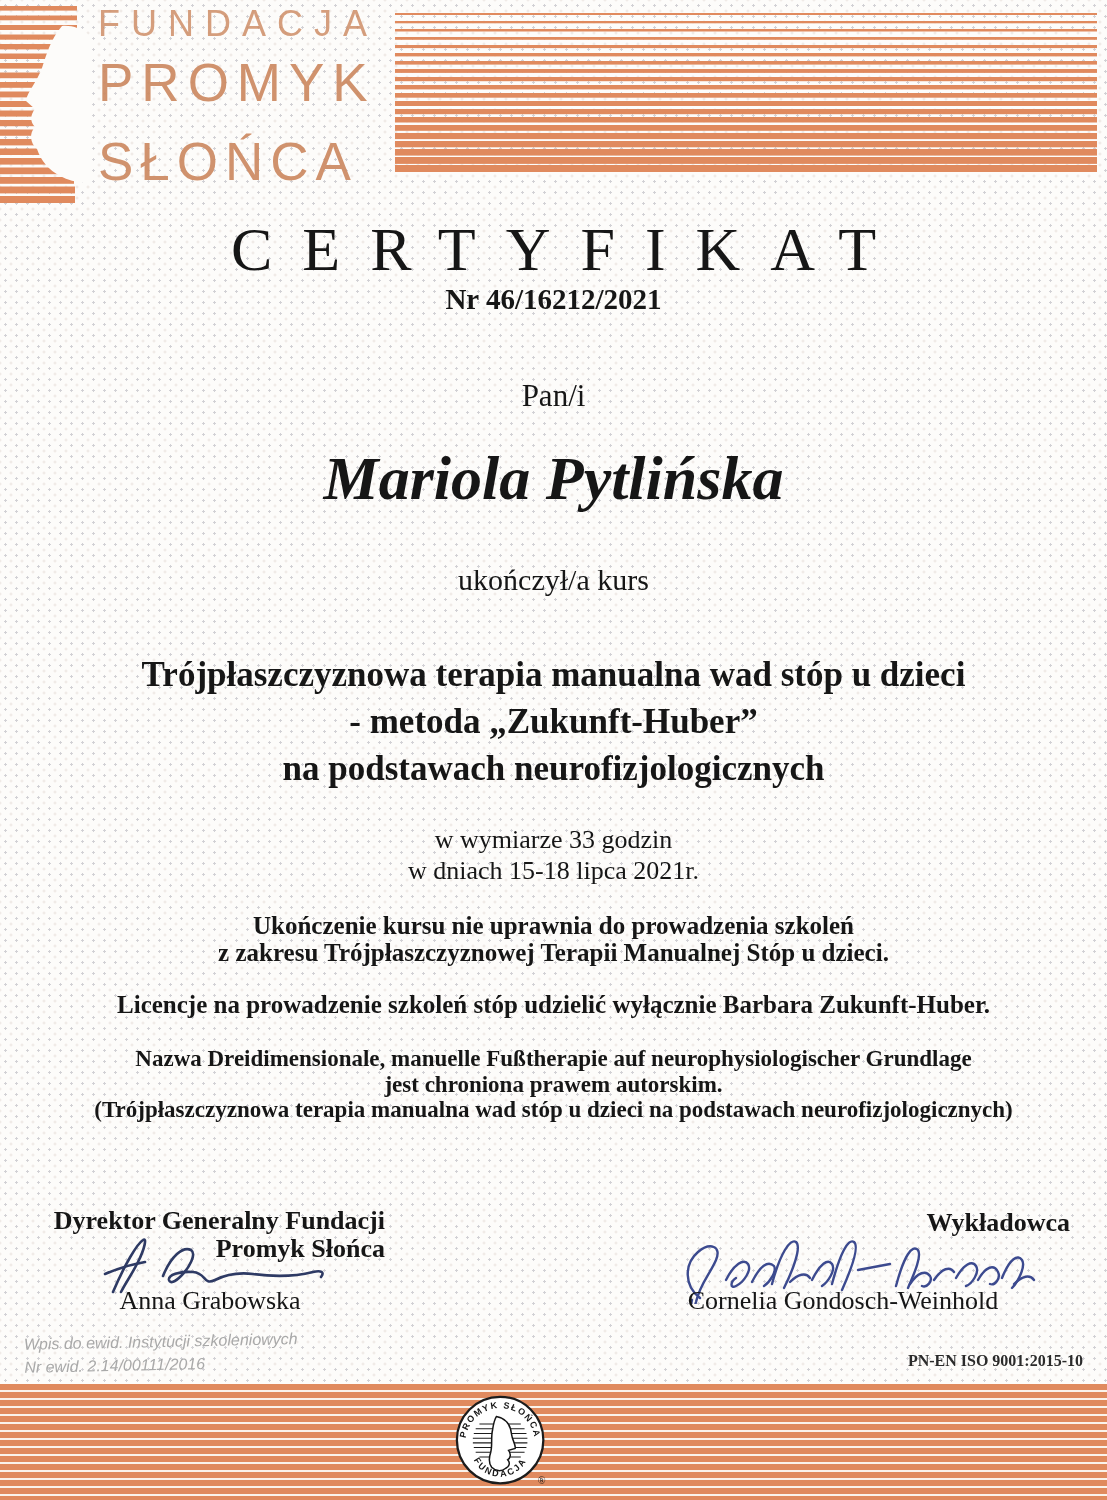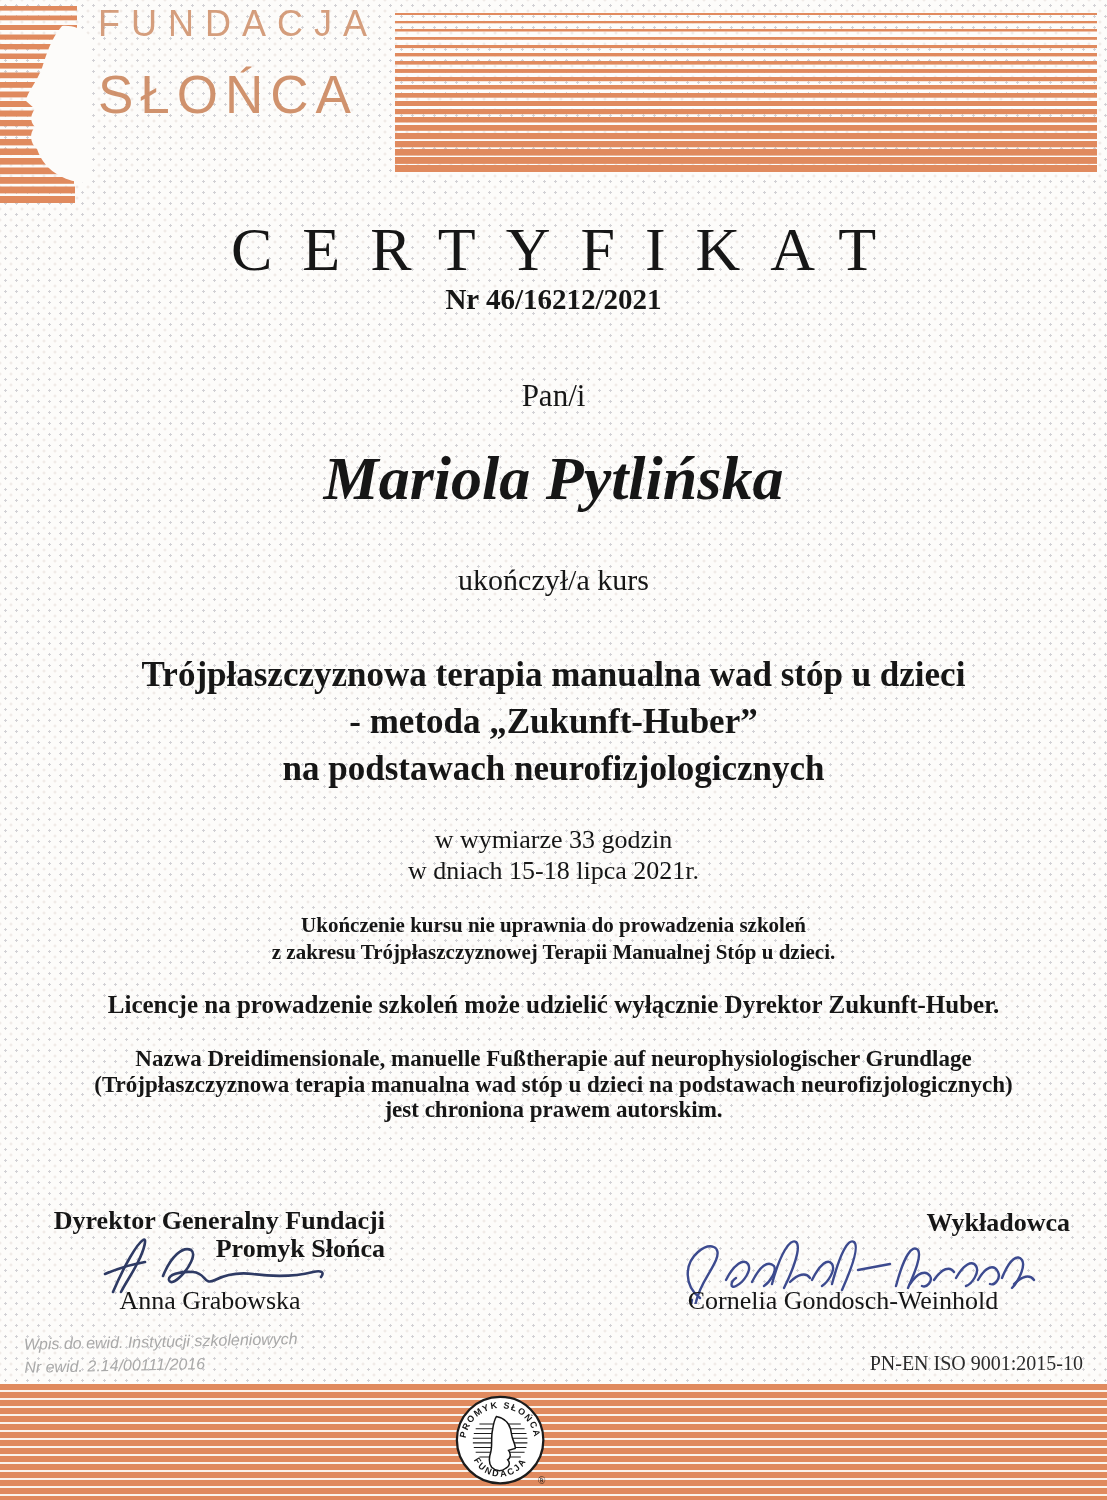--- a/index.html
+++ b/index.html
@@ -25,36 +25,36 @@
   .wm-3{font-size:53px;letter-spacing:7px;margin-top:26px;opacity:.92;}
 
   
   .title{top:214px;font-size:62px;letter-spacing:30px;text-indent:30px;}
   .cert-no{top:283px;font-size:29px;font-weight:bold;}
   .salutation{top:378px;font-size:31px;}
   .recipient{top:443px;font-size:62px;font-weight:bold;font-style:italic;}
   .completed{top:563px;font-size:30px;}
   .course{top:640px;font-size:35px;font-weight:bold;line-height:47px;margin-top:11px;}
   .duration{top:824px;font-size:26px;line-height:31px;text-align:center;}
-  .note1{top:912px;font-size:21px;font-weight:bold;line-height:27px;}
+  .note1{top:912px;font-size:25px;font-weight:bold;line-height:27px;}
   .note2{top:991px;font-size:25px;font-weight:bold;}
   .note3{top:1046px;font-size:23px;font-weight:bold;line-height:25.5px;}
 
   
   .sig-role{font-size:26px;font-weight:bold;line-height:28px;text-align:right;}
   .sig-name{font-size:26px;text-align:center;}
   .sig-left-role{left:35px;top:1207px;width:350px;}
   .sig-left-name{left:35px;top:1286px;width:350px;}
   .sig-right-role{left:650px;top:1209px;width:420px;}
   .sig-right-name{left:623px;top:1286px;width:440px;}
 
   
   .registry{left:24px;top:1330px;font-size:16px;font-style:italic;color:#a9a9a9;
             line-height:23px;transform:rotate(-1.2deg);font-family:"Liberation Sans",sans-serif;}
-  .iso{right:24px;top:1352px;font-size:20px;color:#2b2b2b;}
+  .iso{right:24px;top:1352px;font-size:16px;color:#2b2b2b;font-weight:bold;}
 
   .band{left:0;top:1384px;width:1107px;height:116px;
         background:repeating-linear-gradient(180deg,#e08a5e 0px,#e08a5e 6px,#faf3ec 6px,#faf3ec 8px);}
   .seal{left:455px;top:1394px;width:94px;height:94px;}
   .stripes-tr{left:395px;top:13px;width:702px;height:159px;}
   .logo-face{left:0;top:6px;width:90px;height:198px;}
 </style>
 </head>
 <body>
 
@@ -82,20 +82,21 @@
       <rect x="0" y="161.5" width="73" height="6.7"></rect>
       <rect x="0" y="171" width="74" height="6.8"></rect>
       <rect x="0" y="180.5" width="75" height="6.9"></rect>
       <rect x="0" y="190" width="75" height="7.0"></rect>
     </g>
     <path fill="#fdfcfa" d="M62,20 C50,34 46,50 42,62 C37,76 27,86 26,95 L35,103 C30,109 30,116 35,121 C29,127 30,137 37,143 C41,155 49,164 60,170 C68,174 76,176 84,177 L90,177 L90,30 C82,22 70,19 62,20 Z"></path>
   </svg>
 
   <div class="abs wordmark">
     <div class="wm-1">FUNDACJA</div>
+    <div class="wm-2">PROMYK</div>
     <div class="wm-3">SŁOŃCA</div>
   </div>
 
   <svg class="abs stripes-tr" viewBox="0 0 702 159" preserveAspectRatio="none" aria-hidden="true">
     <g fill="#e08a5e">
       <rect x="0" y="0" width="702" height="2.0"></rect>
       <rect x="0" y="8" width="702" height="2.3"></rect>
       <rect x="0" y="16" width="702" height="2.5"></rect>
       <rect x="0" y="24" width="702" height="2.8"></rect>
       <rect x="0" y="32" width="702" height="3.1"></rect>
@@ -132,26 +133,26 @@
   <div class="abs ctr duration">
     <div>w wymiarze 33 godzin</div>
     <div>w dniach 15-18 lipca 2021r.</div>
   </div>
 
   <div class="abs ctr note1">
     <div>Ukończenie kursu nie uprawnia do prowadzenia szkoleń</div>
     <div>z zakresu Trójpłaszczyznowej Terapii Manualnej Stóp u dzieci.</div>
   </div>
 
-  <div class="abs ctr note2">Licencje na prowadzenie szkoleń może udzielić wyłącznie Dyrektor Zukunft-Huber.</div>
+  <div class="abs ctr note2">Licencje na prowadzenie szkoleń stóp udzielić wyłącznie Barbara Zukunft-Huber.</div>
 
   <div class="abs ctr note3">
     <div>Nazwa Dreidimensionale, manuelle Fußtherapie auf neurophysiologischer Grundlage</div>
+    <div>jest chroniona prawem autorskim.</div>
     <div>(Trójpłaszczyznowa terapia manualna wad stóp u dzieci na podstawach neurofizjologicznych)</div>
-    <div>jest chroniona prawem autorskim.</div>
   </div>
 
   <div class="abs sig-role sig-left-role">
     <div>Dyrektor Generalny Fundacji</div>
     <div>Promyk Słońca</div>
   </div>
   <svg class="abs" style="left:85px;top:1234px;width:255px;height:62px;" viewBox="0 0 255 62" aria-hidden="true">
     <g fill="none" stroke="#2e3a64" stroke-width="2.6" stroke-linecap="round">
       <path d="M28,58 C40,30 52,10 58,6 C62,3 60,14 53,28 C47,40 40,50 36,58"></path>
       <path d="M20,40 C34,34 48,30 60,28"></path>

